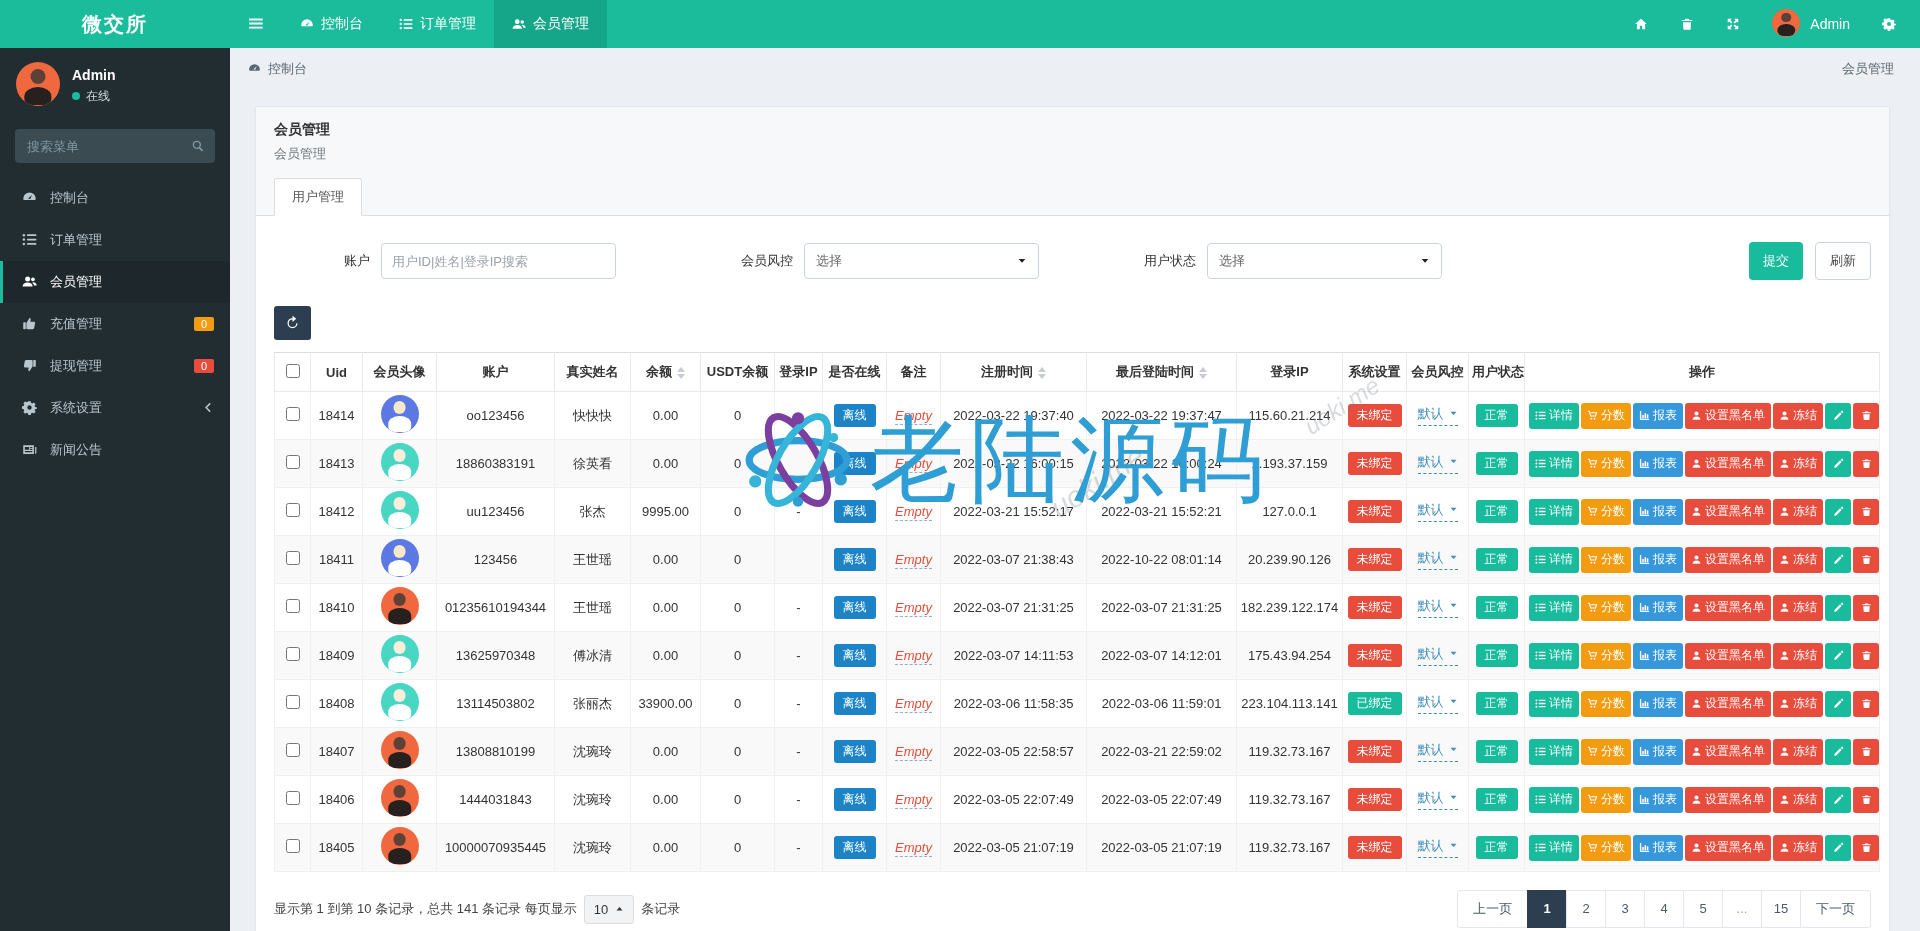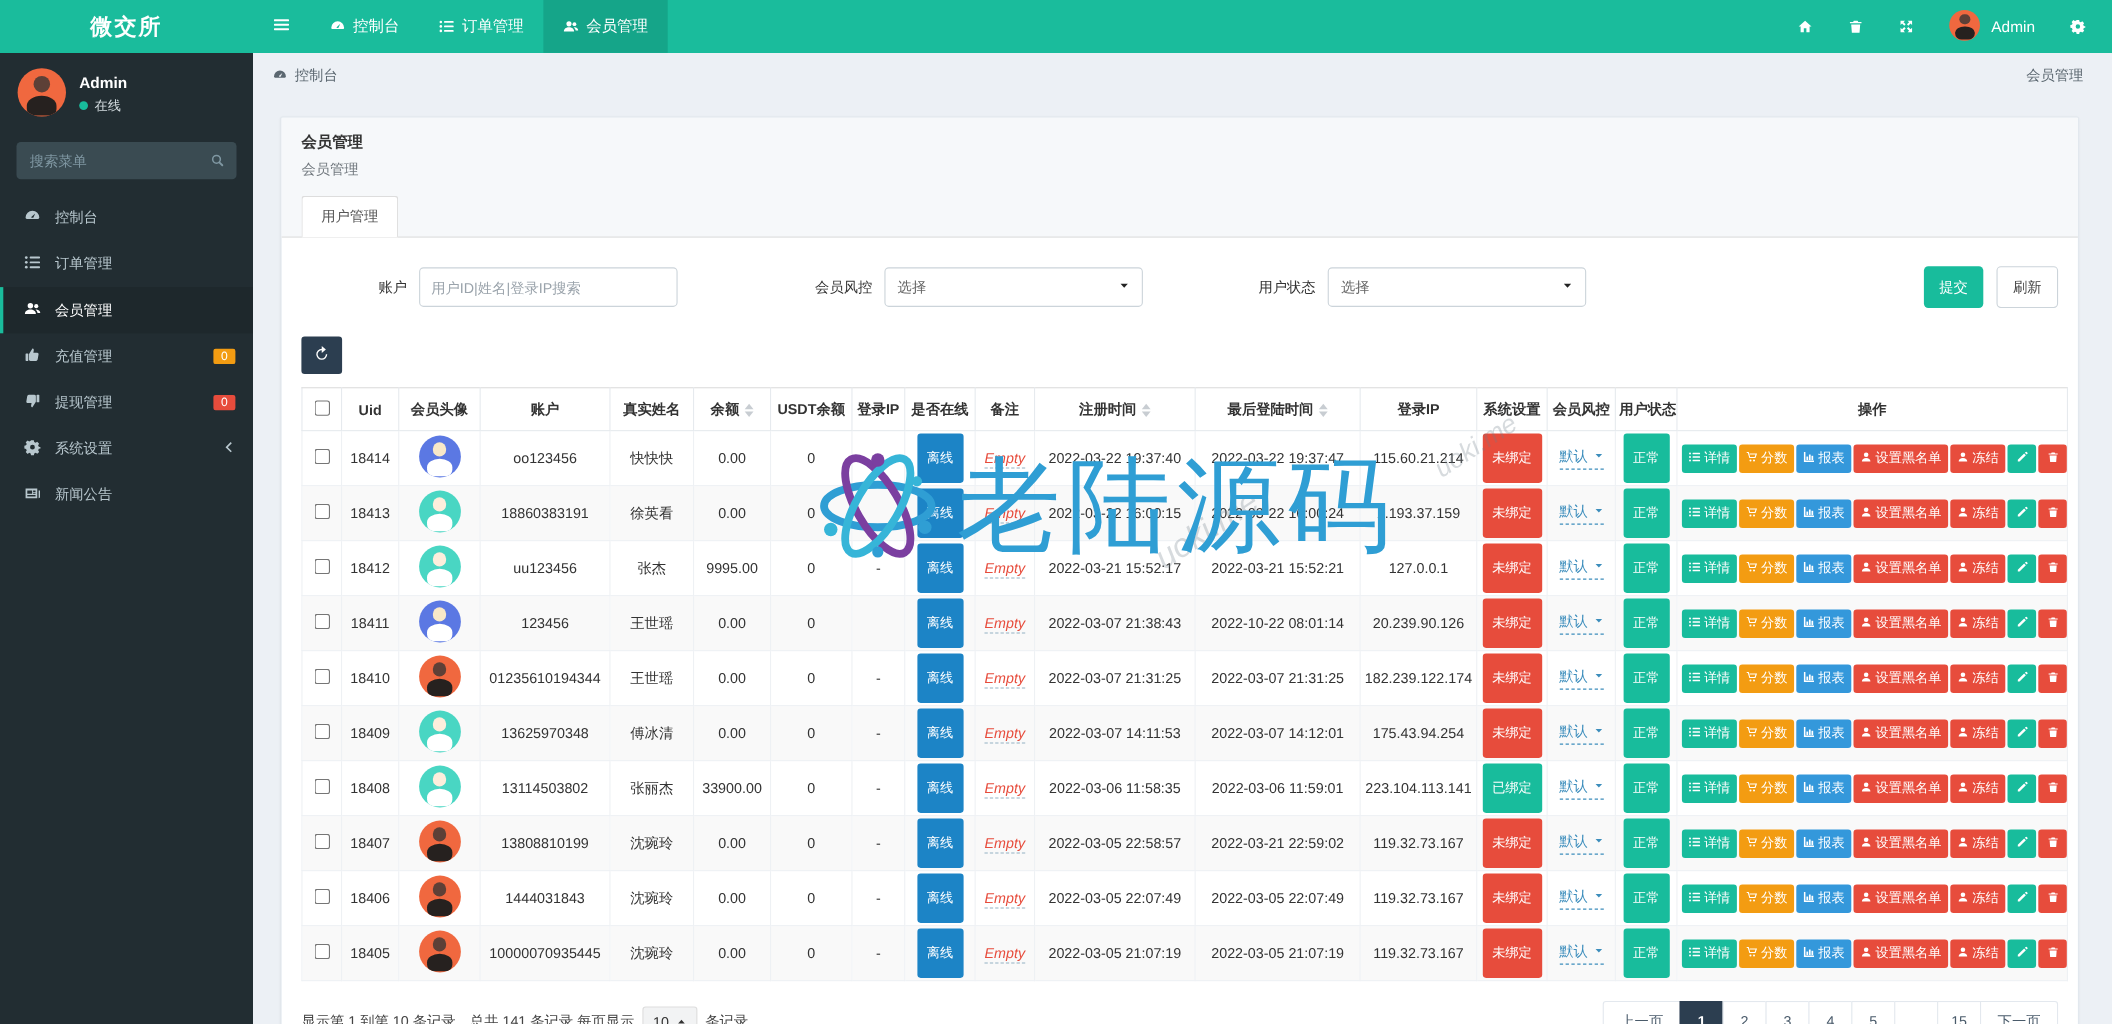--- a/index.html
+++ b/index.html
@@ -67,21 +67,21 @@
 
   .twrap { margin:12px 18px 0; }
   table { width:100%; border-collapse:collapse; table-layout:fixed; font-size:13px; }
   th { border:1px solid #e6eaee; border-top-color:#ddd; padding:10px 3px; font-weight:bold; text-align:center; white-space:nowrap; overflow:hidden; }
   td { border:1px solid #eef1f4; height:48px; text-align:center; padding:2px 3px; white-space:nowrap; overflow:hidden; }
   tbody tr:nth-child(even) { background:#f9f9f9; }
   .sort { display:inline-flex; flex-direction:column; gap:2px; margin-left:5px; vertical-align:middle; }
   .sort i { width:0; height:0; border-left:4px solid transparent; border-right:4px solid transparent; display:block; }
   .sort .up { border-bottom:5px solid #c8cdd2; }
   .sort .dn { border-top:5px solid #c8cdd2; }
-  .badge { display:inline-block; padding:14px 9px; border-radius:3px; color:#fff; font-size:12px; }
+  .badge { display:inline-block; padding:3px 9px; border-radius:3px; color:#fff; font-size:12px; }
   .empty-link { color:#e74c3c; font-style:italic; border-bottom:1px dashed #93b1c4; padding-bottom:1px; cursor:pointer; }
   .risk-link { color:#3c8dbc; border-bottom:1px dashed #3c8dbc; padding-bottom:2px; cursor:pointer; display:inline-flex; align-items:center; gap:5px;justify-content:flex-end; }
   .risk-link .icon { font-size:9px; }
   .abtn { display:inline-flex; align-items:center; gap:3px; color:#fff; font-size:12px; padding:0 6px; height:26px; border:none; border-radius:3px; margin:0 1px; cursor:pointer; vertical-align:middle; font-family:inherit; white-space:nowrap; }
   .abtn .icon { font-size:11px; }
   .abtn.sq { width:26px; padding:0; justify-content:center; font-size:12px; }
   input[type="checkbox"] { width:14px; height:14px; cursor:pointer; }
 
   .tfoot-row { display:flex; justify-content:space-between; align-items:center; padding:18px 18px 16px; color:#444; }
   .summary { display:flex; align-items:center; }

